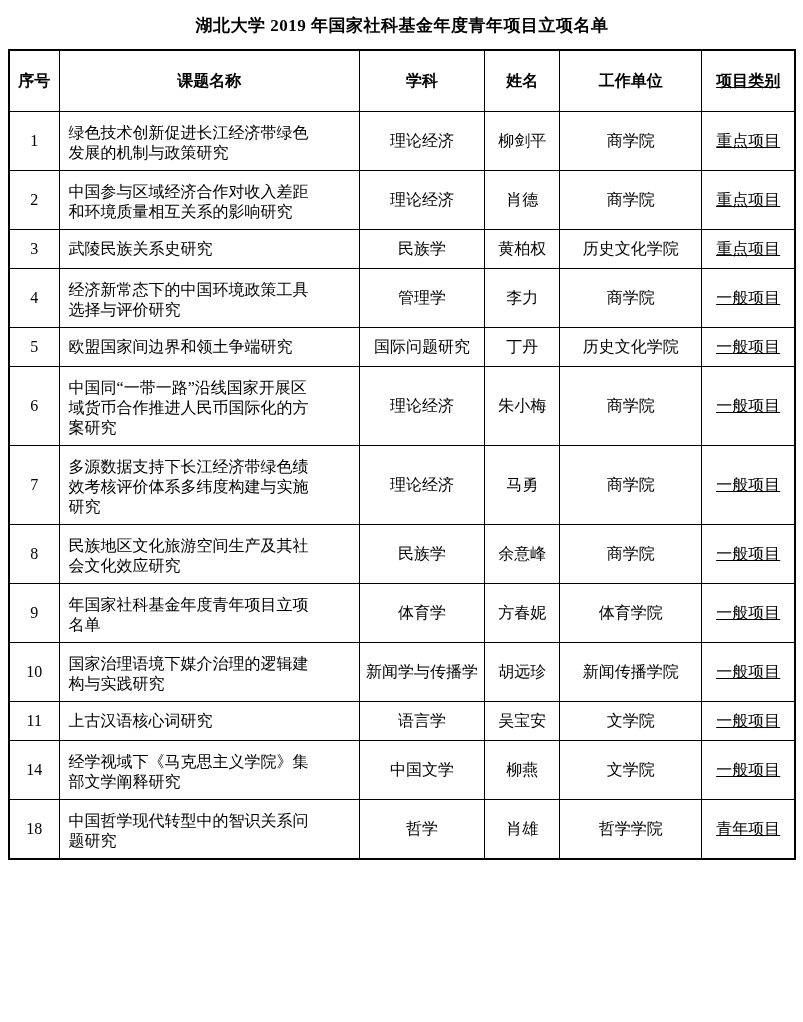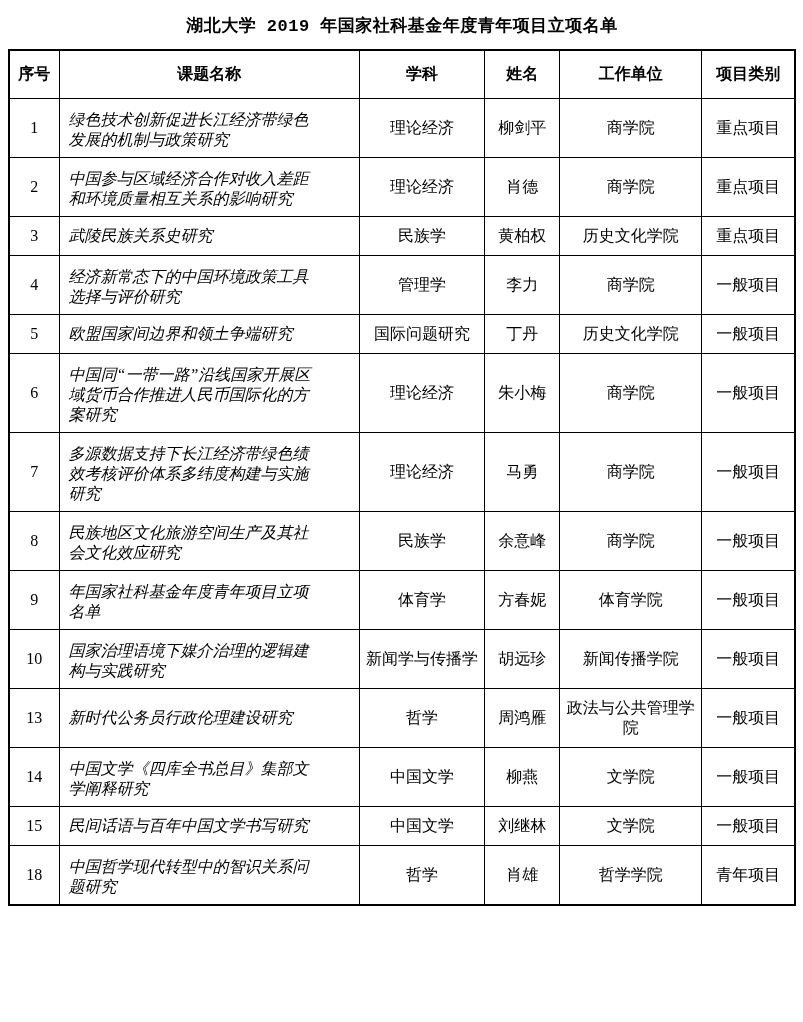--- a/index.html
+++ b/index.html
@@ -14,55 +14,54 @@
     min-height: 1022px;
     padding: 10px 7px 8px 8px;
     background: #ffffff;
   }
   .doc-title {
     text-align: center;
     font-size: 17px;
     font-weight: bold;
     letter-spacing: 0.5px;
     padding: 4px 0 12px 0;
-    font-family: Liberation Mono, monospace;
+    font-family: Liberation Serif, serif;
   }
   table.projects {
     border-collapse: collapse;
     table-layout: fixed;
     width: 788px;
     border: 2px solid #000000;
   }
   th, td {
     border: 1px solid #000000;
     vertical-align: middle;
     font-size: 16px;
     line-height: 20px;
   }
   th {
     font-weight: bold;
     text-align: center;
     height: 48px;
-    padding: 6px 2px;
+    padding: 20px 2px;
     font-size: 16px;
   }
   td { padding: 7px 4px; text-align: center; }
   
   .c0 { width: 50px; }
   .c1 { width: 300px; margin-left: 37px; }
   .c2 { width: 125px; }
   .c3 { width: 75px; }
   .c4 { width: 142px; }
-  .c5 { width: 93px; }
+  .c5 { width: 93px; text-decoration: underline; }
   
   td.c1 {
     text-align: left;
     padding: 11px 42px 7px 9px;
     white-space: pre-line;
-    font-style: italic;
   }
   tr.one-line td { padding-top: 9px; padding-bottom: 9px; }
 </style>
 </head>
 <body>
 
 <div class="page">
 
   <div class="doc-title">湖北大学 2019 年国家社科基金年度青年项目立项名单</div>
 
@@ -152,40 +151,32 @@
         </tr>
         <tr>
           <td class="c0">10</td>
           <td class="c1">国家治理语境下媒介治理的逻辑建构与实践研究</td>
           <td class="c2">新闻学与传播学</td>
           <td class="c3">胡远珍</td>
           <td class="c4">新闻传播学院</td>
           <td class="c5">一般项目</td>
         </tr>
         <tr class="one-line">
-          <td class="c0">13</td>
-          <td class="c1">新时代公务员行政伦理建设研究</td>
-          <td class="c2">哲学</td>
-          <td class="c3">周鸿雁</td>
-          <td class="c4">政法与公共管理学院</td>
+          <td class="c0">11</td>
+          <td class="c1">上古汉语核心词研究</td>
+          <td class="c2">语言学</td>
+          <td class="c3">吴宝安</td>
+          <td class="c4">文学院</td>
           <td class="c5">一般项目</td>
         </tr>
         <tr>
           <td class="c0">14</td>
-          <td class="c1">中国文学《四库全书总目》集部文学阐释研究</td>
+          <td class="c1">经学视域下《马克思主义学院》集部文学阐释研究</td>
           <td class="c2">中国文学</td>
           <td class="c3">柳燕</td>
-          <td class="c4">文学院</td>
-          <td class="c5">一般项目</td>
-        </tr>
-        <tr class="one-line">
-          <td class="c0">15</td>
-          <td class="c1">民间话语与百年中国文学书写研究</td>
-          <td class="c2">中国文学</td>
-          <td class="c3">刘继林</td>
           <td class="c4">文学院</td>
           <td class="c5">一般项目</td>
         </tr>
         <tr>
           <td class="c0">18</td>
           <td class="c1">中国哲学现代转型中的智识关系问题研究</td>
           <td class="c2">哲学</td>
           <td class="c3">肖雄</td>
           <td class="c4">哲学学院</td>
           <td class="c5">青年项目</td>

